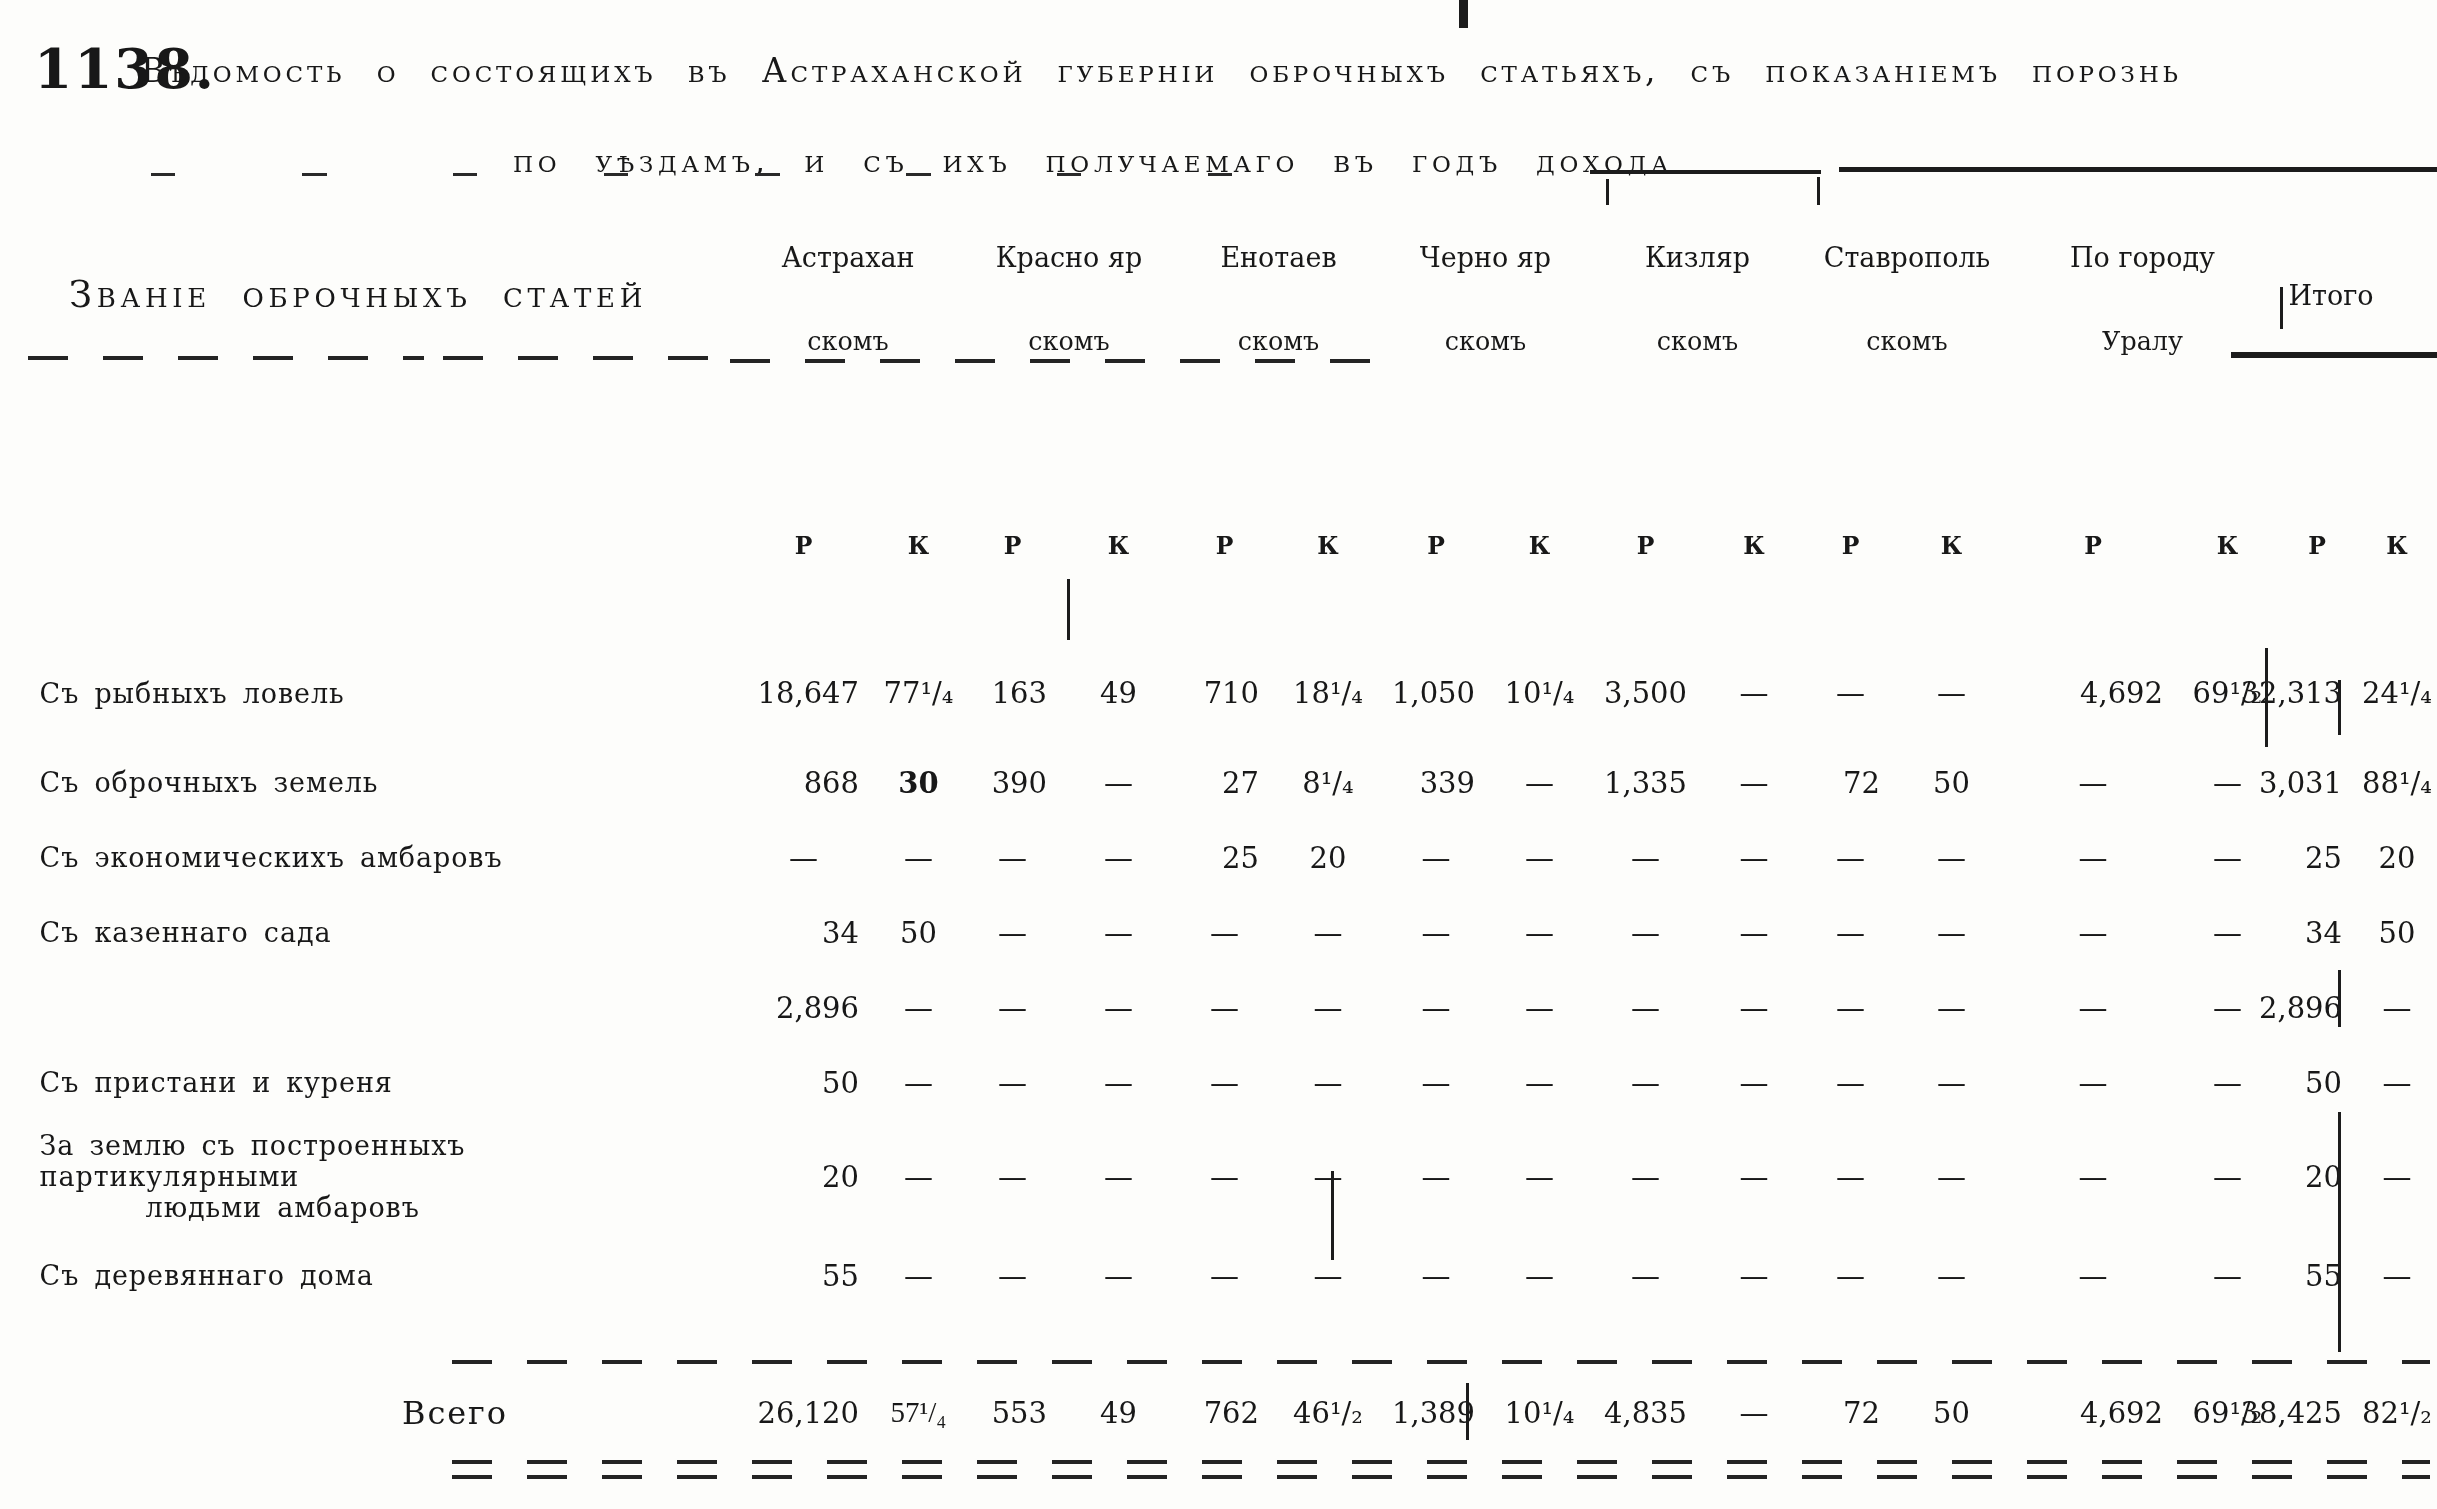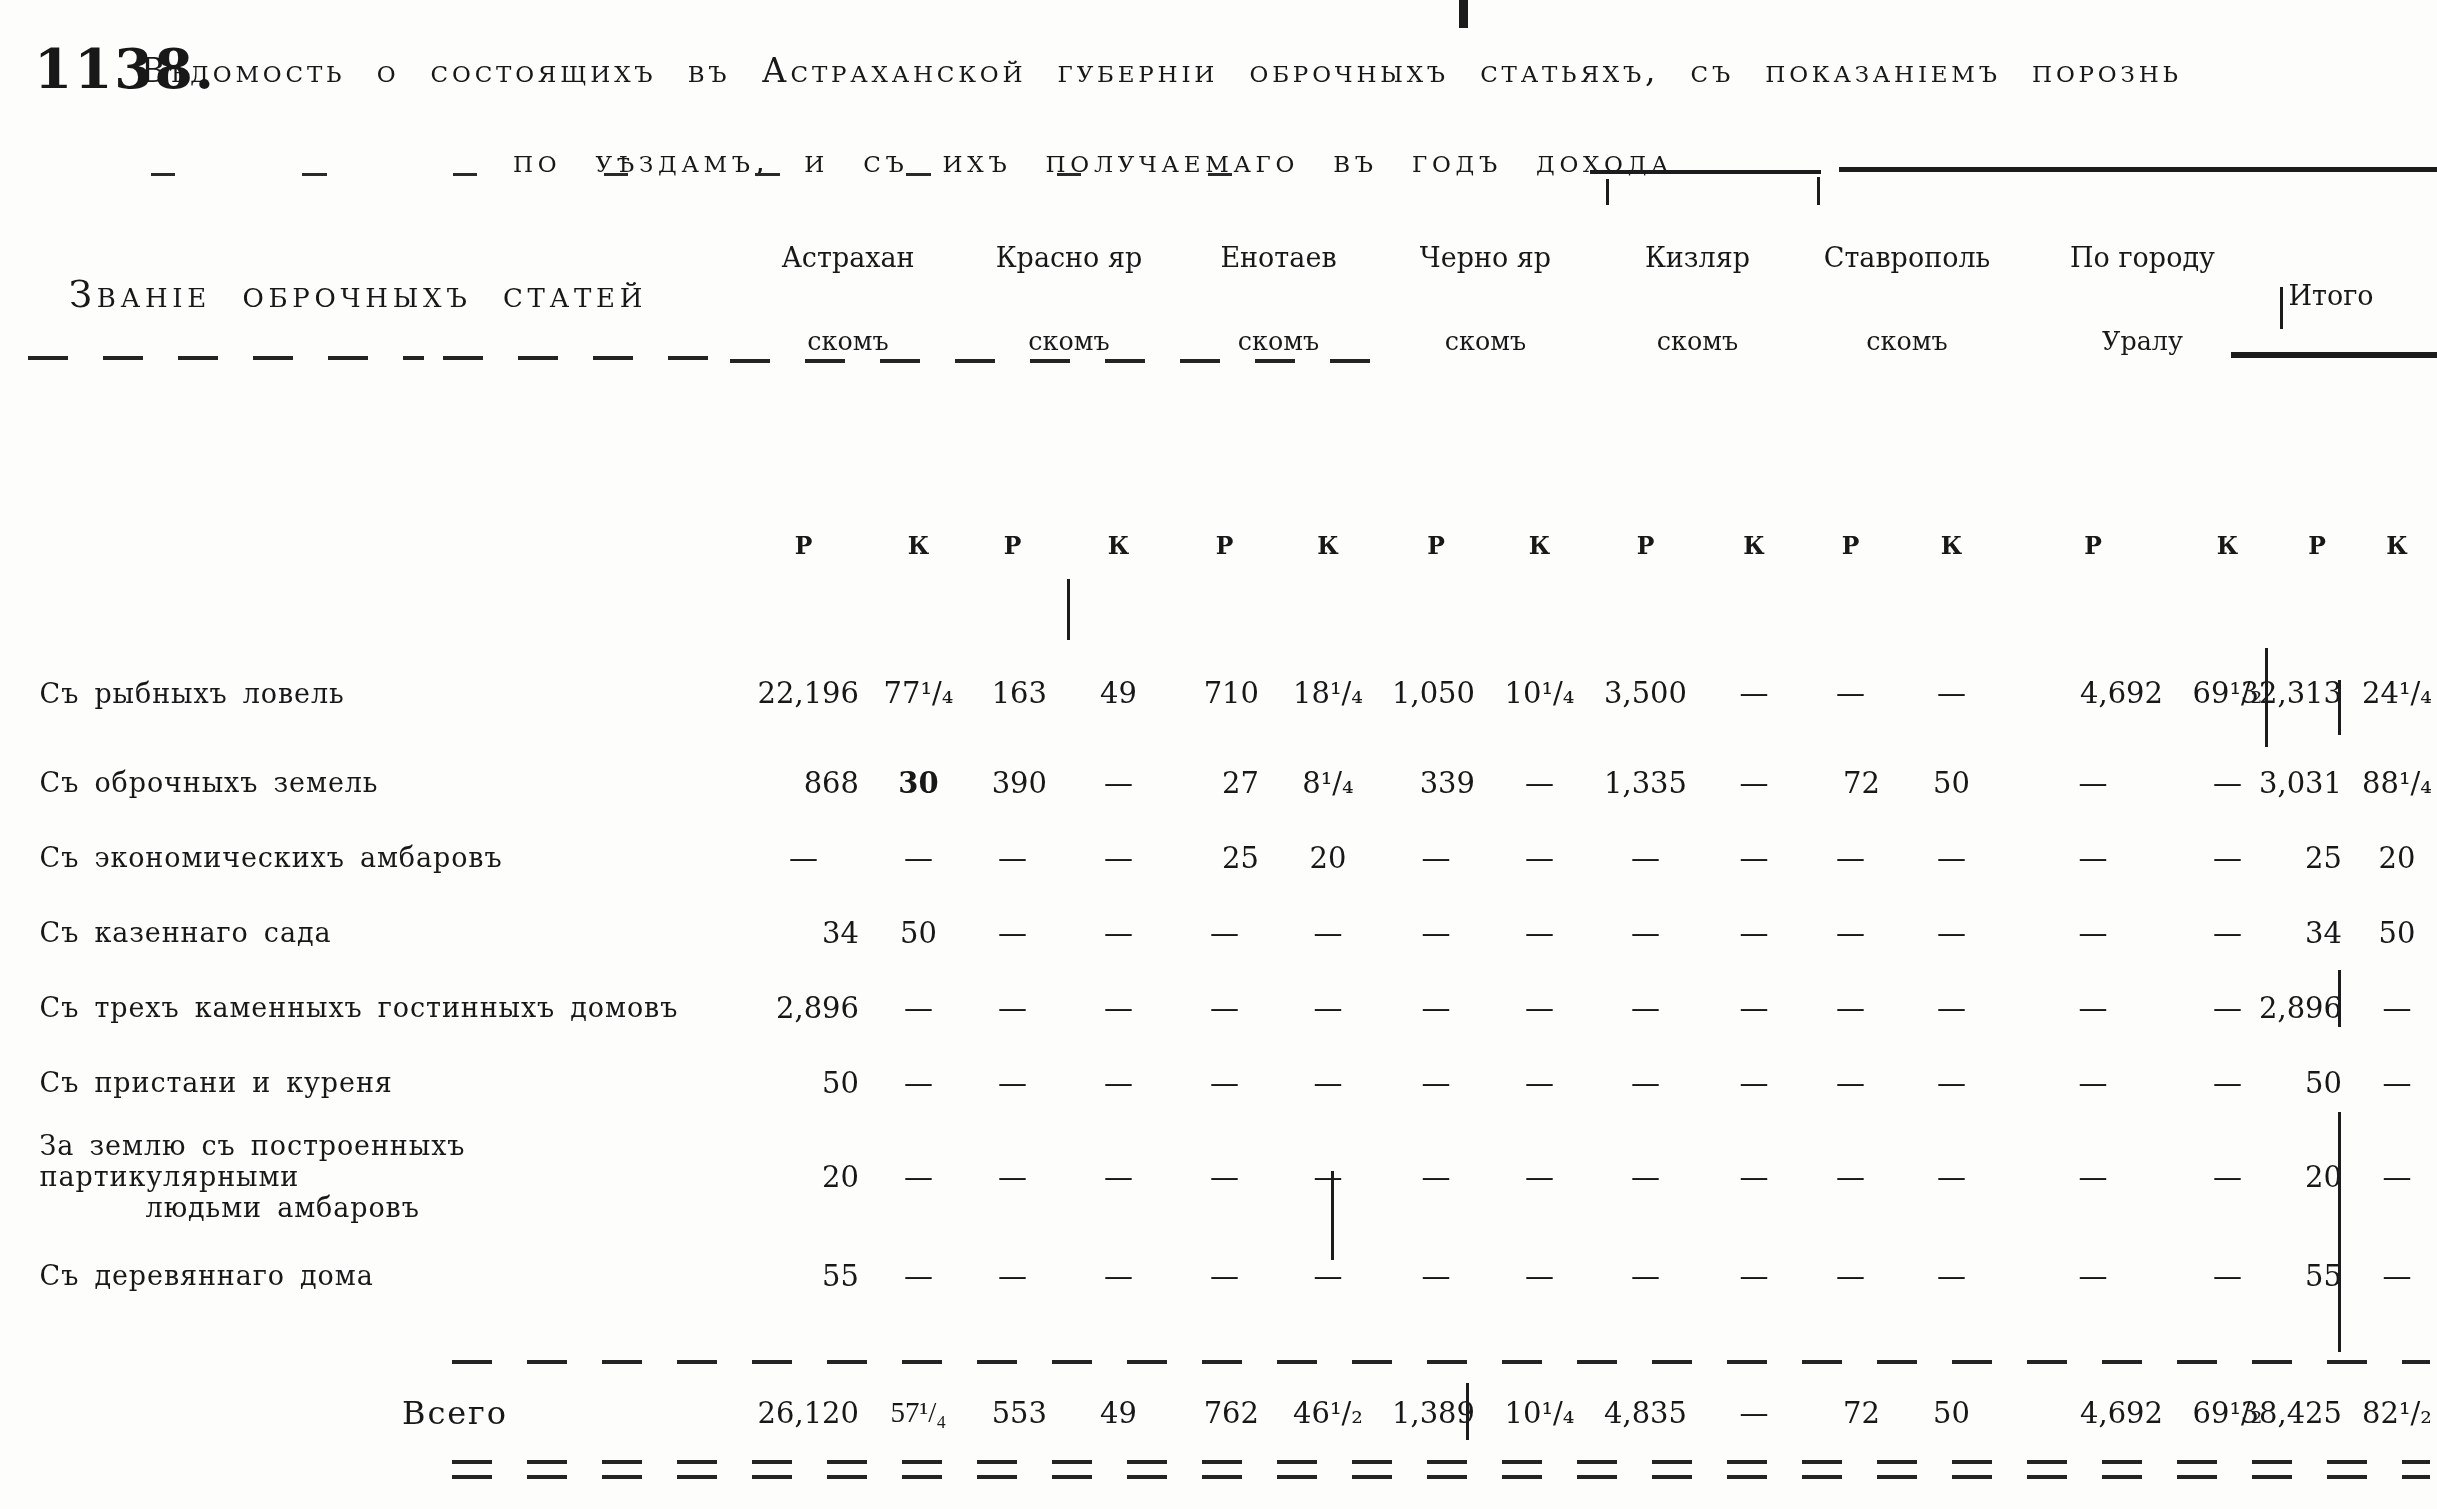--- a/index.html
+++ b/index.html
@@ -115,21 +115,21 @@
       <div class="pk-cell" style="grid-area: 2 / 9;">К</div>
       <div class="pk-cell" style="grid-area: 2 / 10;">Р</div>
       <div class="pk-cell" style="grid-area: 2 / 11;">К</div>
       <div class="pk-cell" style="grid-area: 2 / 12;">Р</div>
       <div class="pk-cell" style="grid-area: 2 / 13;">К</div>
       <div class="pk-cell" style="grid-area: 2 / 14;">Р</div>
       <div class="pk-cell" style="grid-area: 2 / 15;">К</div>
       <div class="pk-cell" style="grid-area: 2 / 16;">Р</div>
       <div class="pk-cell" style="grid-area: 2 / 17;">К</div>
       <div class="row-label" style="grid-row: 4;">Съ рыбныхъ ловель</div>
-      <div class="num rub" style="grid-area: 4 / 2;">22,196</div>
+      <div class="num rub" style="grid-area: 4 / 2;">18,647</div>
       <div class="num kop" style="grid-area: 4 / 3;">77¹/₄</div>
       <div class="num rub" style="grid-area: 4 / 4;">163</div>
       <div class="num kop" style="grid-area: 4 / 5;">49</div>
       <div class="num rub" style="grid-area: 4 / 6;">710</div>
       <div class="num kop" style="grid-area: 4 / 7;">18¹/₄</div>
       <div class="num rub" style="grid-area: 4 / 8;">1,050</div>
       <div class="num kop" style="grid-area: 4 / 9;">10¹/₄</div>
       <div class="num rub" style="grid-area: 4 / 10;">3,500</div>
       <div class="num kop dash" style="grid-area: 4 / 11;">—</div>
       <div class="num rub dash" style="grid-area: 4 / 12;">—</div>
@@ -182,21 +182,20 @@
       <div class="num rub dash" style="grid-area: 7 / 8;">—</div>
       <div class="num kop dash" style="grid-area: 7 / 9;">—</div>
       <div class="num rub dash" style="grid-area: 7 / 10;">—</div>
       <div class="num kop dash" style="grid-area: 7 / 11;">—</div>
       <div class="num rub dash" style="grid-area: 7 / 12;">—</div>
       <div class="num kop dash" style="grid-area: 7 / 13;">—</div>
       <div class="num rub dash" style="grid-area: 7 / 14;">—</div>
       <div class="num kop dash" style="grid-area: 7 / 15;">—</div>
       <div class="num rub" style="grid-area: 7 / 16;">34</div>
       <div class="num kop" style="grid-area: 7 / 17;">50</div>
-      <div class="row-label" style="grid-row: 8;">Съ трехъ каменныхъ гостинныхъ домовъ</div>
       <div class="num rub" style="grid-area: 8 / 2;">2,896</div>
       <div class="num kop dash" style="grid-area: 8 / 3;">—</div>
       <div class="num rub dash" style="grid-area: 8 / 4;">—</div>
       <div class="num kop dash" style="grid-area: 8 / 5;">—</div>
       <div class="num rub dash" style="grid-area: 8 / 6;">—</div>
       <div class="num kop dash" style="grid-area: 8 / 7;">—</div>
       <div class="num rub dash" style="grid-area: 8 / 8;">—</div>
       <div class="num kop dash" style="grid-area: 8 / 9;">—</div>
       <div class="num rub dash" style="grid-area: 8 / 10;">—</div>
       <div class="num kop dash" style="grid-area: 8 / 11;">—</div>

